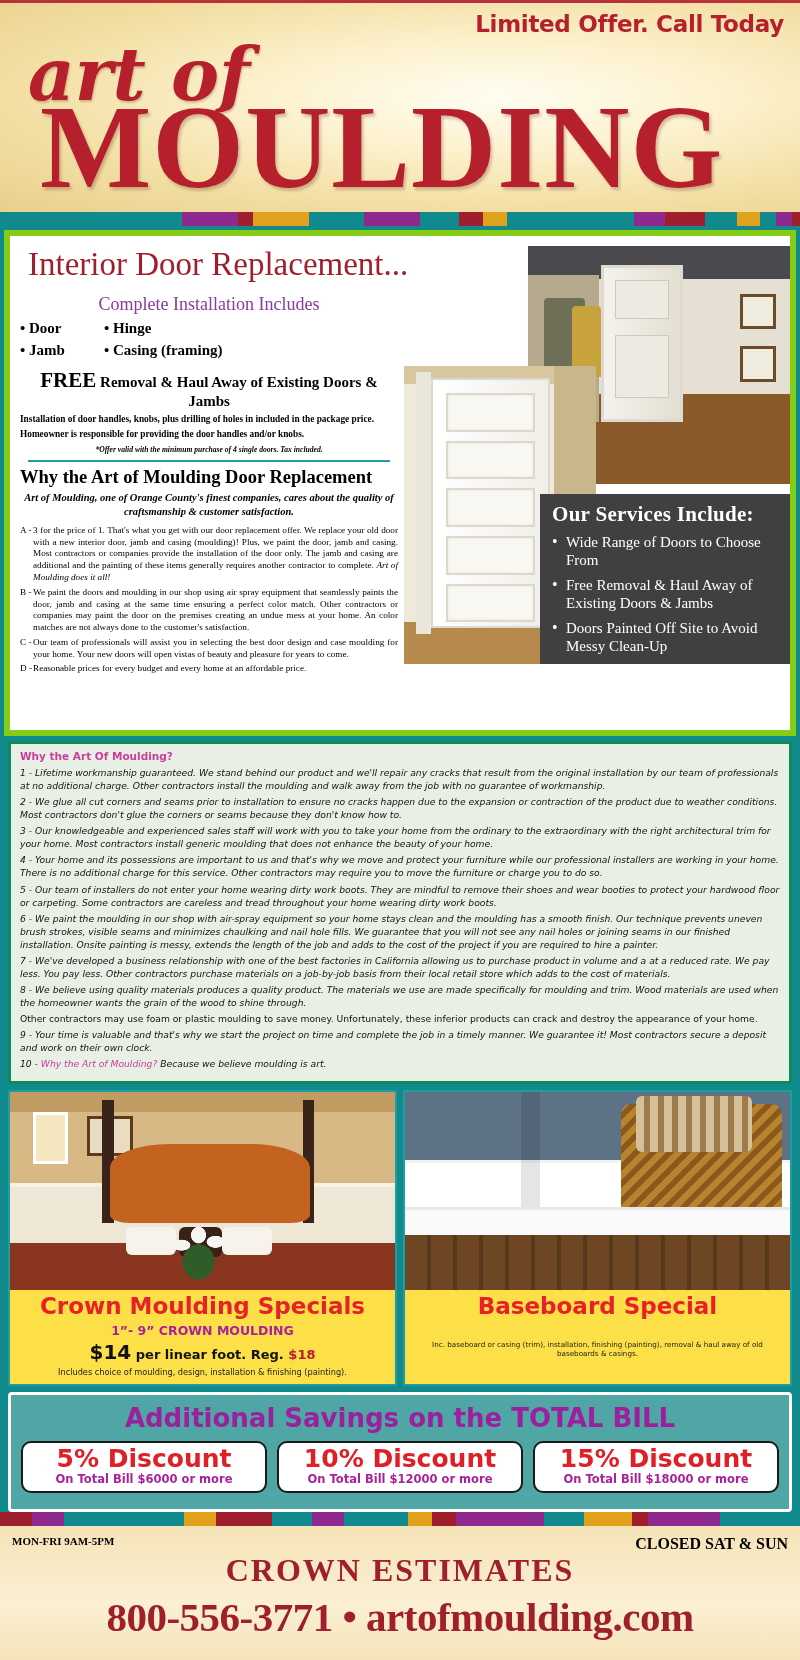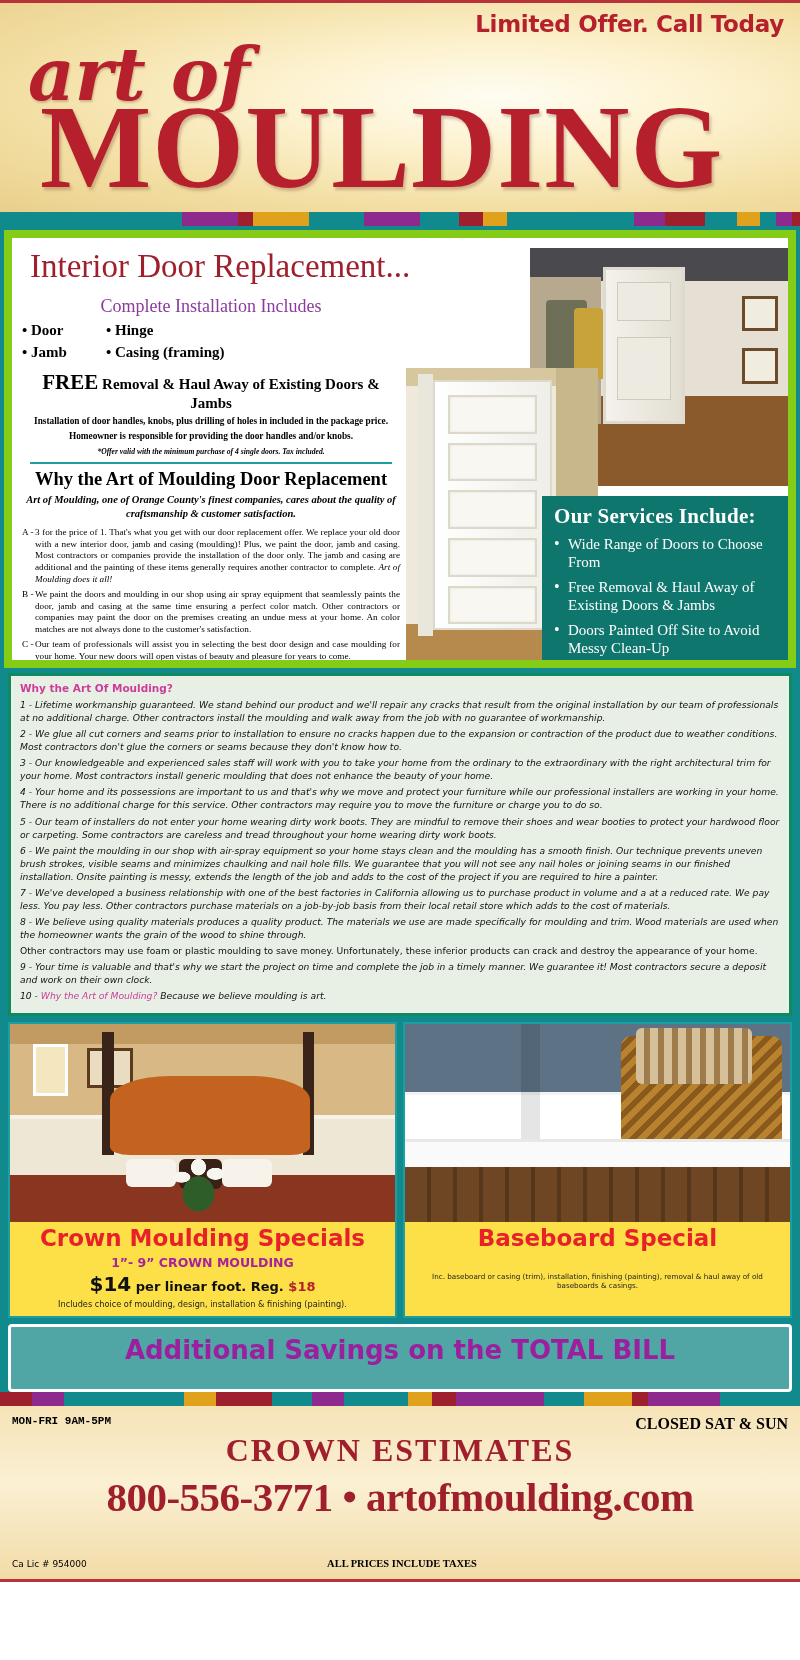--- a/index.html
+++ b/index.html
@@ -43,22 +43,22 @@
   
   .deco { display:flex; height: 14px; width: 100%; }
   .deco i { display:block; height:100%; }
 
   
   .teal-frame { background:#108a8d; padding: 4px 4px 0 4px; }
 
   .sec-door {
     position: relative;
     background: #ffffff;
-    height: 438px;
-    border: 8px solid #84cc16;
+    height: 506px;
+    border: 6px solid #84cc16;
     overflow: hidden;
   }
   .door-title {
     position:absolute; left: 18px; top: 10px;
     font-family: "Liberation Serif", serif;
     font-size: 33px; color: #9f1f2c;
   }
   .photo {
     position: absolute;
     background: #cfcfcf;
@@ -103,41 +103,41 @@
   .inc-grid { display:flex; margin-top:3px; font-size:15px; font-weight:bold; }
   .inc-col { }
   .inc-col:nth-child(1){ width:84px; }
   .inc-col:nth-child(2){ width:136px; }
   .inc-col:nth-child(3){ flex:1; }
   .inc-col div { line-height: 1.45; white-space:nowrap; }
   .inc-col div::before { content:"\2022  "; }
 
   .free-line { margin-top:6px; text-align:center; font-size:15px; font-weight:bold; }
   .free-line .big { font-size:21px; }
-  .fine1 { text-align:center; font-size:9.3px; font-weight:bold; line-height:1.35; margin-top:3px;}
+  .fine1 { font-size:9.3px; font-weight:bold; line-height:1.35; margin-top:3px;}
   .fine2 { text-align:center; font-size:7.6px; font-style:italic; font-weight:bold; margin-top:4px;}
 
   .hr-teal { border:0; border-top:2px solid #1d9ea0; margin:6px 8px 0 8px; }
 
   .why-door-h {
-    text-align:center; font-weight:bold; font-size:18.5px; margin-top:5px;
+    font-weight:bold; font-size:18.5px; margin-top:5px;
   }
   .why-door-sub {
     text-align:center; font-style:italic; font-size:10.5px; line-height:1.35; margin-top:3px;
     font-weight:bold;
   }
   .abcd { margin-top:6px; font-size:9.2px; line-height:1.28; }
   .abcd p { display:flex; margin-top:3px; }
   .abcd .ltr { width:13px; flex:none; }
   .abcd .txt { flex:1; text-align:justify; }
   .abcd i { font-style:italic; }
 
   .services {
     position:absolute; left: 530px; top: 258px; width: 260px; height: 170px;
-    background:#0f766e; color:#ffffff; padding:8px 10px 0 12px;
+    background:#404040; color:#ffffff; padding:8px 10px 0 12px;
   }
   .services h3 { font-size:21px; font-weight:bold; letter-spacing:.3px; }
   .services ul { list-style:none; margin-top:6px; }
   .services li { font-size:15px; line-height:1.2; margin-bottom:7px; padding-left:14px; position:relative;}
   .services li::before { content:"\2022"; position:absolute; left:0; top:-1px; font-size:16px;}
 
   
   .sec-why {
     margin: 5px 4px 0 4px;
     border: 3px solid #0f8a5f;
@@ -227,21 +227,21 @@
   .disc .pct { color:#e02027; font-family:"DejaVu Sans", sans-serif; font-weight:bold; font-size:25px; line-height:1.05;}
   .disc .cond { color:#a9219c; font-family:"DejaVu Sans", sans-serif; font-weight:bold; font-size:11.5px;}
 
   
   .footer {
     position:relative;
     background: linear-gradient(to bottom,#f6e3b7 0%, #fbf0d4 45%, #f2dba6 100%);
     border-bottom:3px solid #b8323a;
     height: 176px;
   }
-  .f-hours { position:absolute; left:12px; top:9px; font-family:Liberation Mono, monospace; font-weight:bold; font-size:11px; }
+  .f-hours { position:absolute; left:12px; top:9px; font-family:Liberation Serif, serif; font-weight:bold; font-size:11px; }
   .f-closed{ position:absolute; right:12px; top:9px; font-family:"Liberation Serif",serif; font-weight:bold; font-size:16px; }
   .f-free { text-align:center; padding-top:26px; color:#9f1f2c; font-weight:bold; font-size:32px; letter-spacing:2px;}
   .f-contact { text-align:center; margin-top:4px; color:#9f1f2c; font-weight:bold; font-size:41px; letter-spacing:-.5px;}
   .f-lic { position:absolute; left:12px; bottom:10px; font-family:"DejaVu Sans",sans-serif; font-size:9px;}
   .f-tax { position:absolute; left:4px; right:0; bottom:10px; text-align:center; font-weight:bold; font-size:10.5px;}
 </style>
 </head>
 <body>
 
 <div class="page">
@@ -421,20 +421,34 @@
         </div>
         <div class="pc-body">
           <div class="spec-title">Baseboard Special</div>
           <div class="spec-fine tiny" style="margin-top:20px">Inc. baseboard or casing (trim), installation, finishing (painting), removal &amp; haul away of old baseboards &amp; casings.</div>
         </div>
       </div>
     </div>
 
     <div class="savings">
       <h2>Additional Savings on the TOTAL BILL</h2>
+      <div class="disc-row">
+        <div class="disc">
+          <div class="pct">5% Discount</div>
+          <div class="cond">On Total Bill $6000 or more</div>
+        </div>
+        <div class="disc">
+          <div class="pct">10% Discount</div>
+          <div class="cond">On Total Bill $12000 or more</div>
+        </div>
+        <div class="disc">
+          <div class="pct">15% Discount</div>
+          <div class="cond">On Total Bill $18000 or more</div>
+        </div>
+      </div>
     </div>
 
   </div>
 
   <div class="deco">
     <i style="width:4%;background:#9f1f2c"></i>
       <i style="width:4%;background:#8e2a8e"></i>
     <i style="width:15%;background:#108a8d"></i>
       <i style="width:4%;background:#e0a21c"></i>
     <i style="width:7%;background:#9f1f2c"></i>

